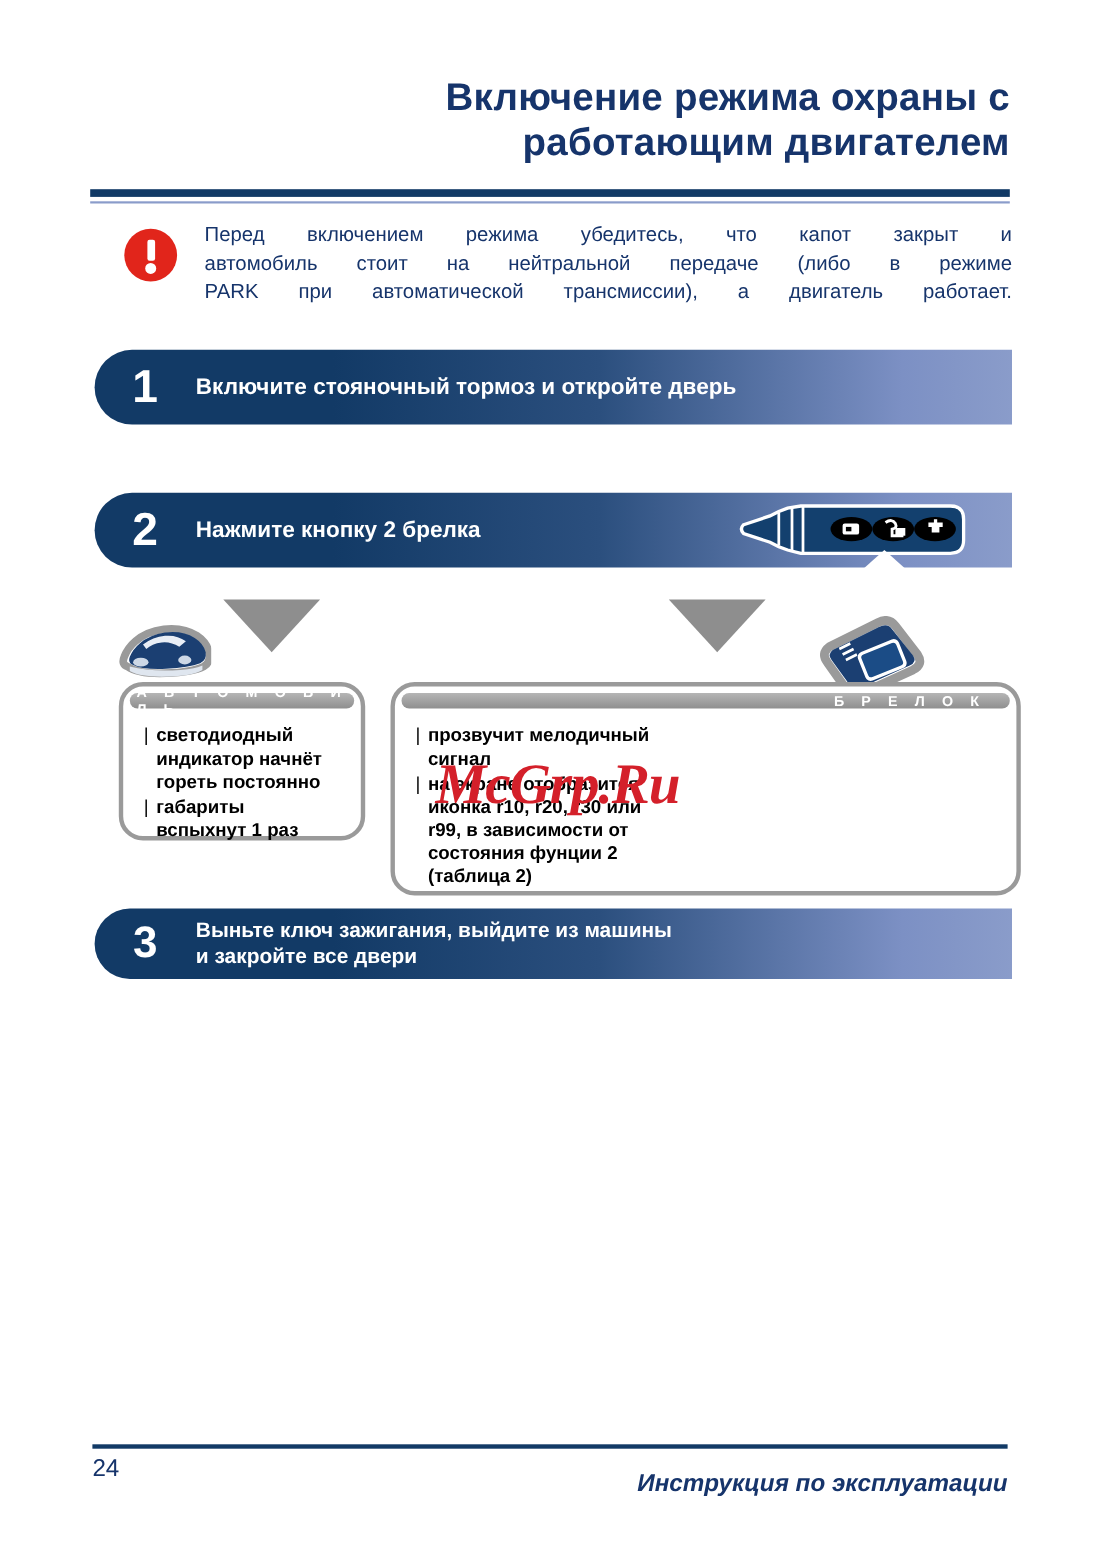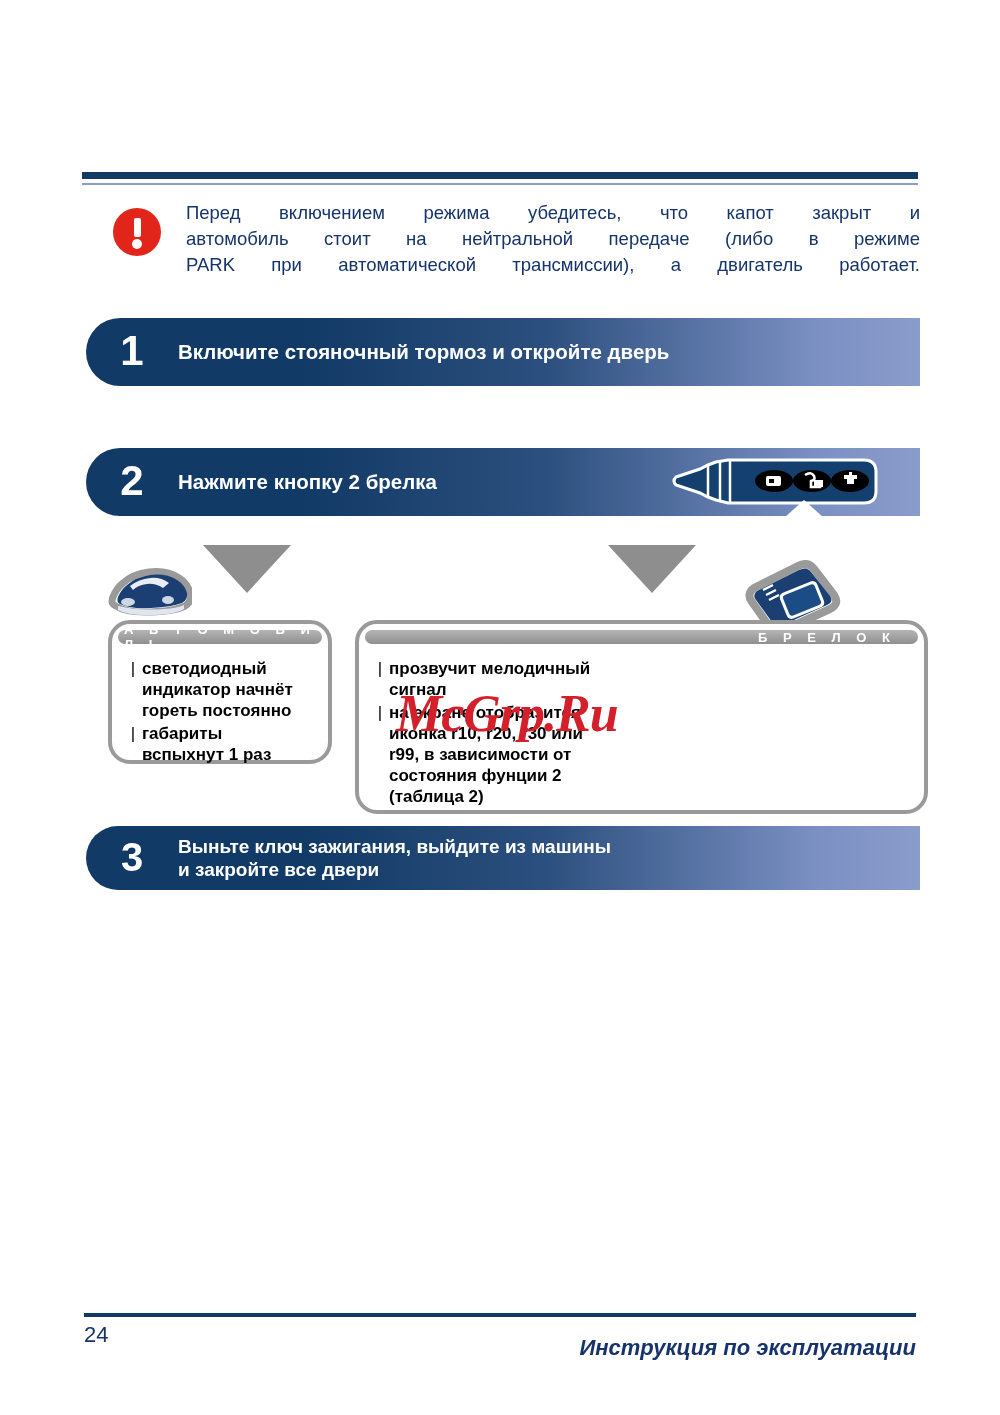--- a/index.html
+++ b/index.html
@@ -108,20 +108,22 @@
     position:absolute;right:84px;top:1320px;color:#16346b;font-size:22px;
     font-weight:bold;font-style:italic;margin-top:15px;
   }
 </style>
 </head>
 <body>
 
 <div class="page">
 
   <div class="title">
+    <div>Включение режима охраны с</div>
+    <div>работающим двигателем</div>
   </div>
   <div class="rule-thick"></div>
   <div class="rule-thin"></div>
 
   <div class="warn-wrap">
     <div class="warn-icon">
       <div class="bar"></div>
       <div class="dot"></div>
     </div>
     <div class="warn-text">

